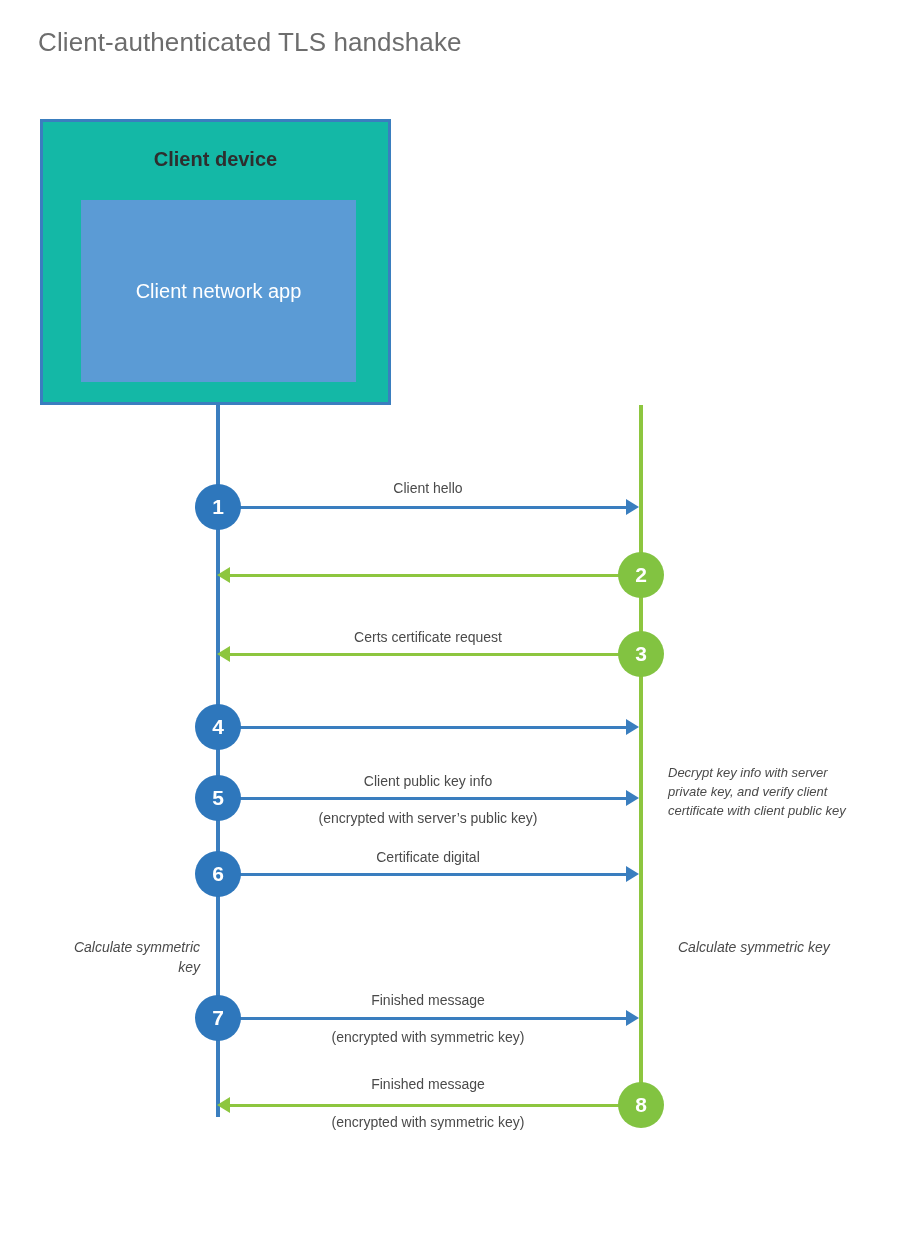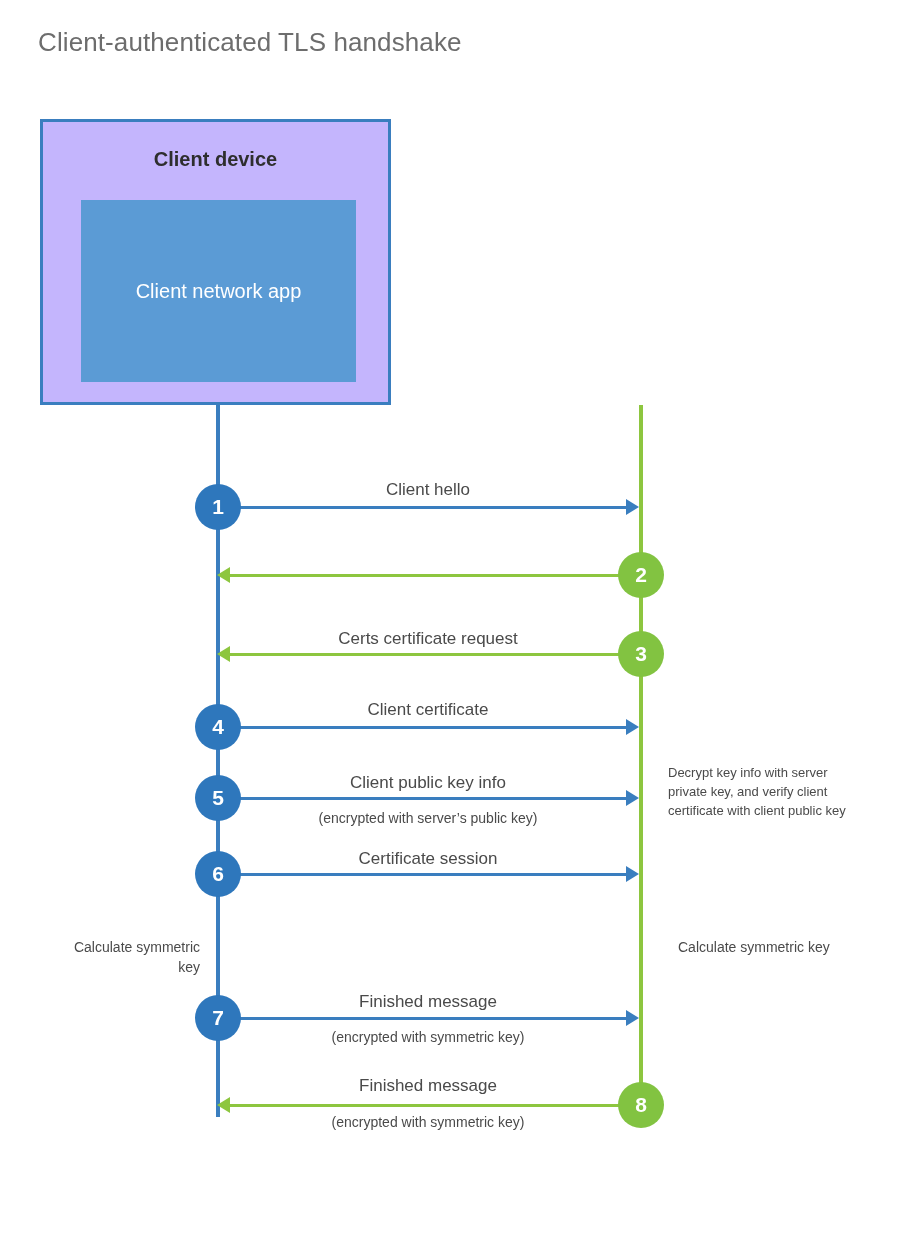--- a/index.html
+++ b/index.html
@@ -31,21 +31,21 @@
     font-weight: 400;
     color: #6d6d6d;
     letter-spacing: 0.1px;
     white-space: nowrap;
   }
 
   
   .entity-box {
     position: absolute;
     box-sizing: border-box;
-    background: #c4b5fd;
+    background: #14b8a6;
     padding-left: 48px;
   }
   .entity-box.client {
     left: 40px;
     top: 119px;
     width: 351px;
     height: 286px;
     border: 3px solid #3A7EBF;
   }
   .entity-box.server {
@@ -151,40 +151,41 @@
   }
   .step-circle.client-side { background: #2E77BC; left: 195px; }
   .step-circle.server-side { background: #82C341; left: 618px; }
 
   
   .msg-label {
     position: absolute;
     left: 228px;
     width: 400px;
     text-align: center;
-    font-size: 17px;
+    font-size: 14px;
     color: #4a4a4a;
     white-space: nowrap;
   }
   .msg-sublabel {
     position: absolute;
     left: 228px;
     width: 400px;
     text-align: center;
     font-size: 14px;
     color: #4a4a4a;
     white-space: nowrap;
   }
 
   
   .side-note {
     position: absolute;
     font-size: 13px;
     line-height: 1.45;
     color: #4a4a4a;
+    font-style: italic;
   }
   .side-note.decrypt {
     left: 668px;
     top: 764px;
     width: 190px;
     text-align: left;
   }
   .side-note.calc-client {
     left: 60px;
     top: 937px;
@@ -223,32 +224,31 @@
 
   <div class="arrow-line to-client" style="left:230px; top:574px; width:410px;"></div>
   <div class="arrow-head left" style="left:217px; top:567px;"></div>
   <div class="step-circle server-side" style="top:552px">2</div>
 
   <div class="msg-label" style="top:629px">Certs certificate request</div>
   <div class="arrow-line to-client" style="left:230px; top:653px; width:410px;"></div>
   <div class="arrow-head left" style="left:217px; top:646px;"></div>
   <div class="step-circle server-side" style="top:631px">3</div>
 
-  <div class="msg-label" style="top:700px">Client certificate</div>
   <div class="arrow-line to-server" style="left:218px; top:726px; width:408px;"></div>
   <div class="arrow-head right" style="left:626px; top:719px;"></div>
   <div class="step-circle client-side" style="top:704px">4</div>
 
   <div class="msg-label" style="top:773px">Client public key info</div>
   <div class="arrow-line to-server" style="left:218px; top:797px; width:408px;"></div>
   <div class="arrow-head right" style="left:626px; top:790px;"></div>
   <div class="msg-sublabel" style="top:810px">(encrypted with server’s public key)</div>
   <div class="step-circle client-side" style="top:775px">5</div>
 
-  <div class="msg-label" style="top:849px">Certificate session</div>
+  <div class="msg-label" style="top:849px">Certificate digital</div>
   <div class="arrow-line to-server" style="left:218px; top:873px; width:408px;"></div>
   <div class="arrow-head right" style="left:626px; top:866px;"></div>
   <div class="step-circle client-side" style="top:851px">6</div>
 
   <div class="msg-label" style="top:992px">Finished message</div>
   <div class="arrow-line to-server" style="left:218px; top:1017px; width:408px;"></div>
   <div class="arrow-head right" style="left:626px; top:1010px;"></div>
   <div class="msg-sublabel" style="top:1029px">(encrypted with symmetric key)</div>
   <div class="step-circle client-side" style="top:995px">7</div>
 

